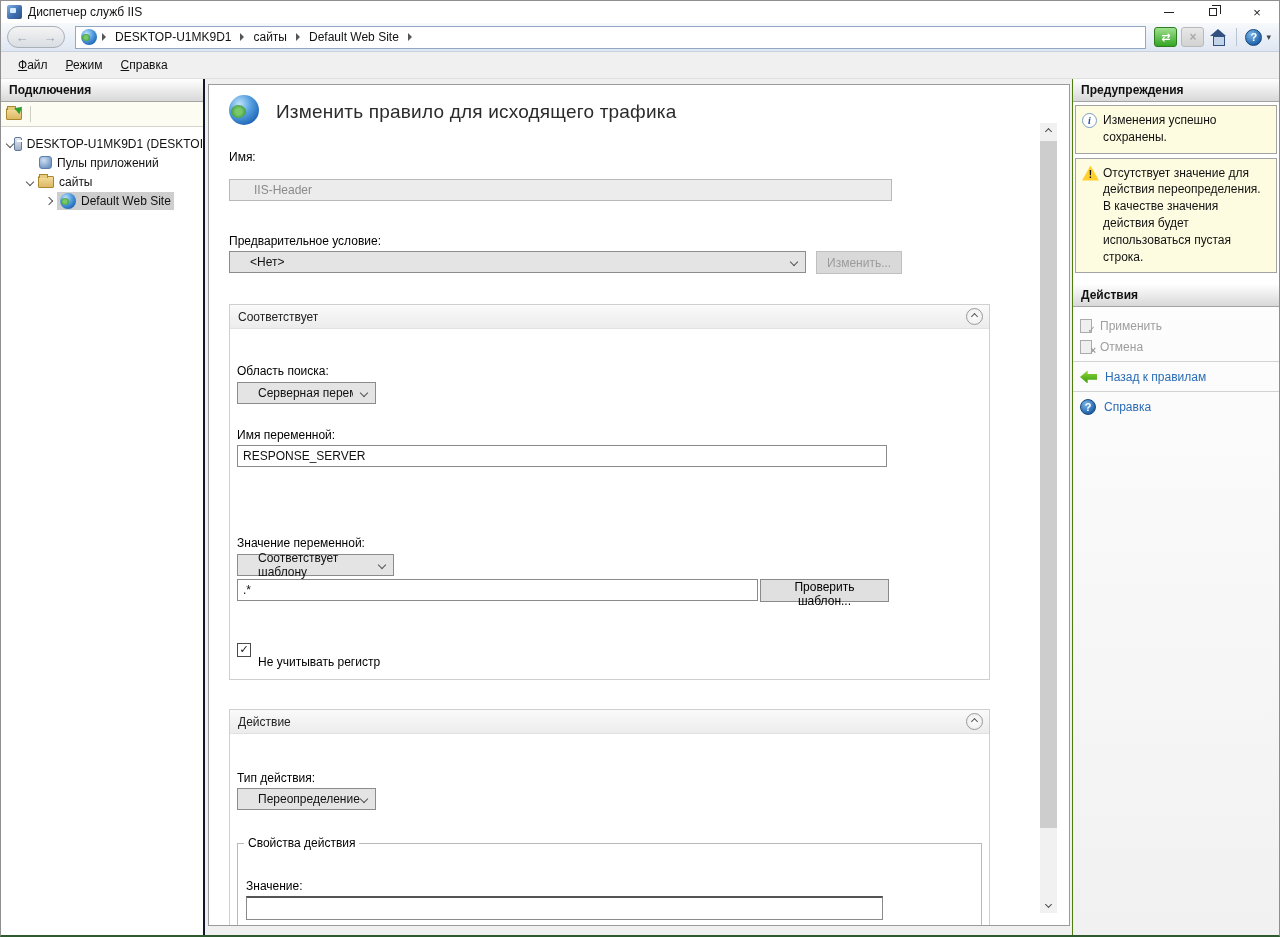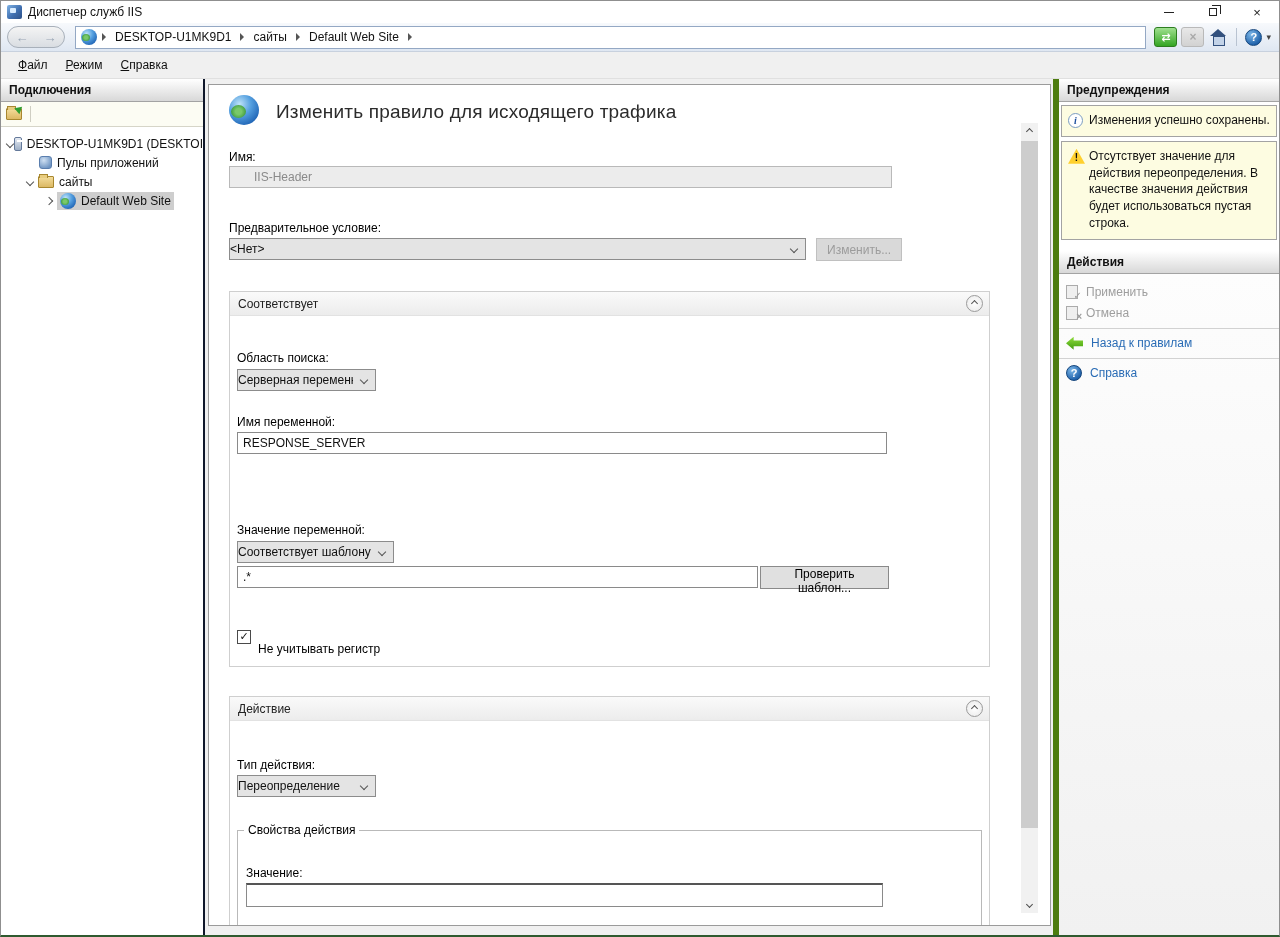--- a/index.html
+++ b/index.html
@@ -104,26 +104,26 @@
   
   .center { flex:1; padding:5px 2px 9px 3px; }
   .main-panel { position:relative; width:100%; height:100%; background:#fff; border:1px solid #9b9b9b; overflow:hidden; }
   .form-area { padding:10px 0 0 20px; width:694px; }
   .page-head { display:flex; align-items:flex-start; }
   .page-title { font-size:19px; color:#2b2b2b; margin:6px 0 0 17px; letter-spacing:.2px; }
   .lbl { font-size:12px; color:#000;margin-top:25px; }
   .txt { height:22px; border:1px solid #8a8a8a; background:#fff; font-size:12px; padding:0 5px; color:#111; }
   .txt:disabled { background:#ececec; color:#8a8a8a; border-color:#b9b9b9; }
   .selectbox { height:22px; background:#e4e4e4; border:1px solid #8c8c8c; display:flex;
-               align-items:center; font-size:12px; color:#111; padding:0 22px 0 0; position:relative; }
+               align-items:center; font-size:12px; color:#111; padding:0 22px 0 20px; position:relative; }
   .selectbox .chev { position:absolute; right:8px; top:7px; }
   .btn { height:23px; background:#e0e0e0; border:1px solid #8a8a8a; font-size:12px; color:#000; padding:0 10px; }
   .btn:disabled { background:#d9d9d9; border-color:#c0c0c0; color:#9c9c9c; }
   .name-row { margin-top:12px; }
-  .name-input { width:663px; margin-top:2px;padding-left:24px; }
+  .name-input { width:663px; margin-top:15px;padding-left:24px; }
   .pre-row { margin-top:33px; }
   .pre-controls { display:flex; margin-top:3px; gap:10px; }
   .pre-select { width:577px; }
   .section { width:761px; border:1px solid #cfcfcf; margin-top:30px; }
   .sec-head { height:24px; background:linear-gradient(#fafafa,#ececec); border-bottom:1px solid #e2e2e2;
               display:flex; align-items:center; padding:0 6px 0 8px; font-size:12px; color:#222; }
   .sec-toggle { margin-left:auto; width:17px; height:17px; border-radius:50%; border:1px solid #9a9a9a;
               background:radial-gradient(#ffffff,#e9e9e9); display:flex; align-items:center; justify-content:center; }
   .sec-toggle .chev { width:5px; height:5px; margin-top:2px; }
   .sec-toggle .chev.up { margin-top:-1px; }
@@ -155,21 +155,21 @@
   .gb-check { margin-top:26px; }
 
   
   .vscroll { position:absolute; top:38px; bottom:12px; right:12px; width:17px; background:#f1f1f1; }
   .vs-arrow { position:absolute; left:0; width:17px; height:17px; display:flex; align-items:center; justify-content:center; }
   .vs-arrow.up { top:0; } .vs-arrow.down { bottom:0; }
   .vs-arrow .chev { width:5px; height:5px; border-color:#4d4d4d; }
   .vs-thumb { position:absolute; left:0; top:18px; width:17px; height:87%; background:#cdcdcd; }
 
   
-  .right-panel { width:226px; border-left:6px solid #4d7c0f; background:#fff; display:flex; flex-direction:column; }
+  .right-panel { width:207px; border-left:1px solid #4d7c0f; background:#fff; display:flex; flex-direction:column; }
   .alerts { padding:3px 2px 2px 2px; }
   .alert { border:1px solid #a3a3a3; background:#fdfce1; font-size:12px; color:#111; line-height:1.4;
            padding:6px 6px 7px 27px; position:relative; margin-bottom:4px; }
   .alert .a-icon { position:absolute; left:6px; top:7px; }
   .info-ico { width:15px; height:15px; border-radius:50%; border:1px solid #7a9cc0; background:#fff;
            color:#1d4f9e; font-weight:bold; font-size:10px; font-family:"Liberation Serif","DejaVu Serif",serif;
            font-style:italic; display:flex; align-items:center; justify-content:center; }
   .warn-ico { width:17px; height:15px; background:#ffd02e; clip-path:polygon(50% 0,100% 100%,0 100%);
            display:flex; align-items:flex-end; justify-content:center; color:#111; font-weight:bold;
            font-size:10px; line-height:1.2; }

